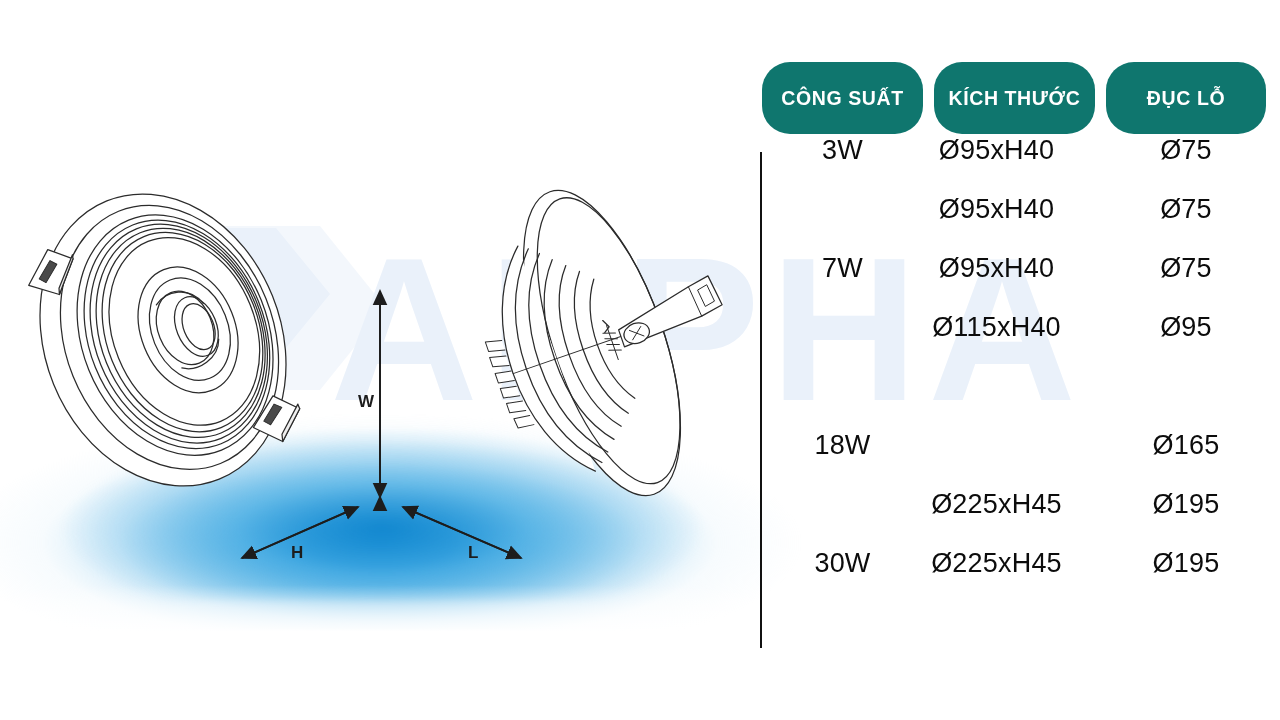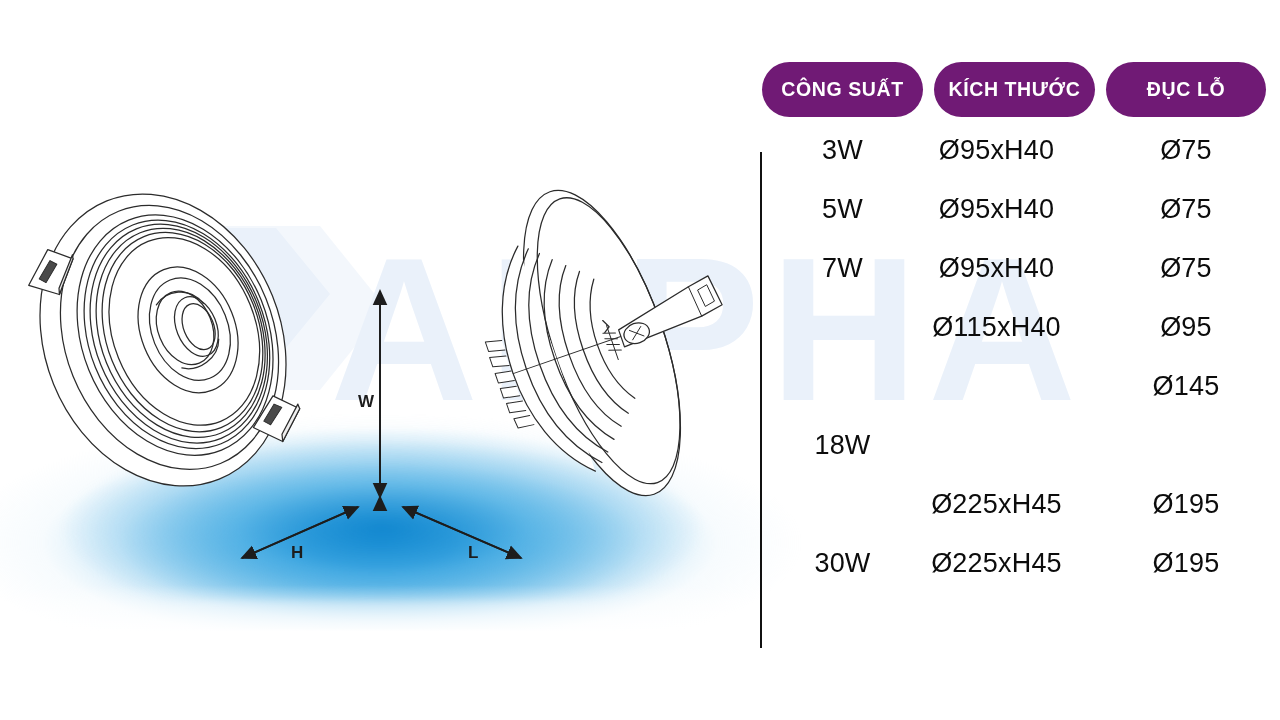--- a/index.html
+++ b/index.html
@@ -60,22 +60,22 @@
   #dims     { left:228px; top:275px; width:330px; height:300px; }
 
   
   .spec{
     position:absolute; left:755px; top:62px; width:510px; height:600px;
   }
   .spec-head{
     position:absolute; left:0; top:0; width:510px; height:58px;
   }
   .pill{
-    position:absolute; top:0; height:55px; border-radius:28px;
-    background:#701a75; display:flex; align-items:center; justify-content:center;
+    position:absolute; top:0; height:72px; border-radius:28px;
+    background:#0f766e; display:flex; align-items:center; justify-content:center;
     color:#fff; font-weight:bold; font-size:19.5px; letter-spacing:.6px;
     white-space:nowrap;
   }
   .pill.c0{ left:7px;   width:161px; }
   .pill.c1{ left:179px; width:161px; }
   .pill.c2{ left:351px; width:160px; }
 
   .spec-rows{ position:absolute; left:0; top:58px; width:510px; }
   .srow{
     position:relative; height:59px; display:flex; align-items:center;
@@ -239,38 +239,37 @@
       <div class="pill c1">KÍCH THƯỚC</div>
     </div>
 
     <div class="spec-rows" id="spec-rows">
         <div class="srow">
           <div class="cell c0">3W</div>
           <div class="cell c1">Ø95xH40</div>
           <div class="cell c2">Ø75</div>
         </div>
         <div class="srow">
-          <div class="cell c0">5W</div>
           <div class="cell c1">Ø95xH40</div>
           <div class="cell c2">Ø75</div>
         </div>
         <div class="srow">
           <div class="cell c0">7W</div>
           <div class="cell c1">Ø95xH40</div>
           <div class="cell c2">Ø75</div>
         </div>
         <div class="srow">
           <div class="cell c1">Ø115xH40</div>
           <div class="cell c2">Ø95</div>
         </div>
         <div class="srow">
-          <div class="cell c2">Ø145</div>
         </div>
         <div class="srow">
           <div class="cell c0">18W</div>
+          <div class="cell c2">Ø165</div>
         </div>
         <div class="srow">
           <div class="cell c1">Ø225xH45</div>
           <div class="cell c2">Ø195</div>
         </div>
         <div class="srow">
           <div class="cell c0">30W</div>
           <div class="cell c1">Ø225xH45</div>
           <div class="cell c2">Ø195</div>
         </div>

